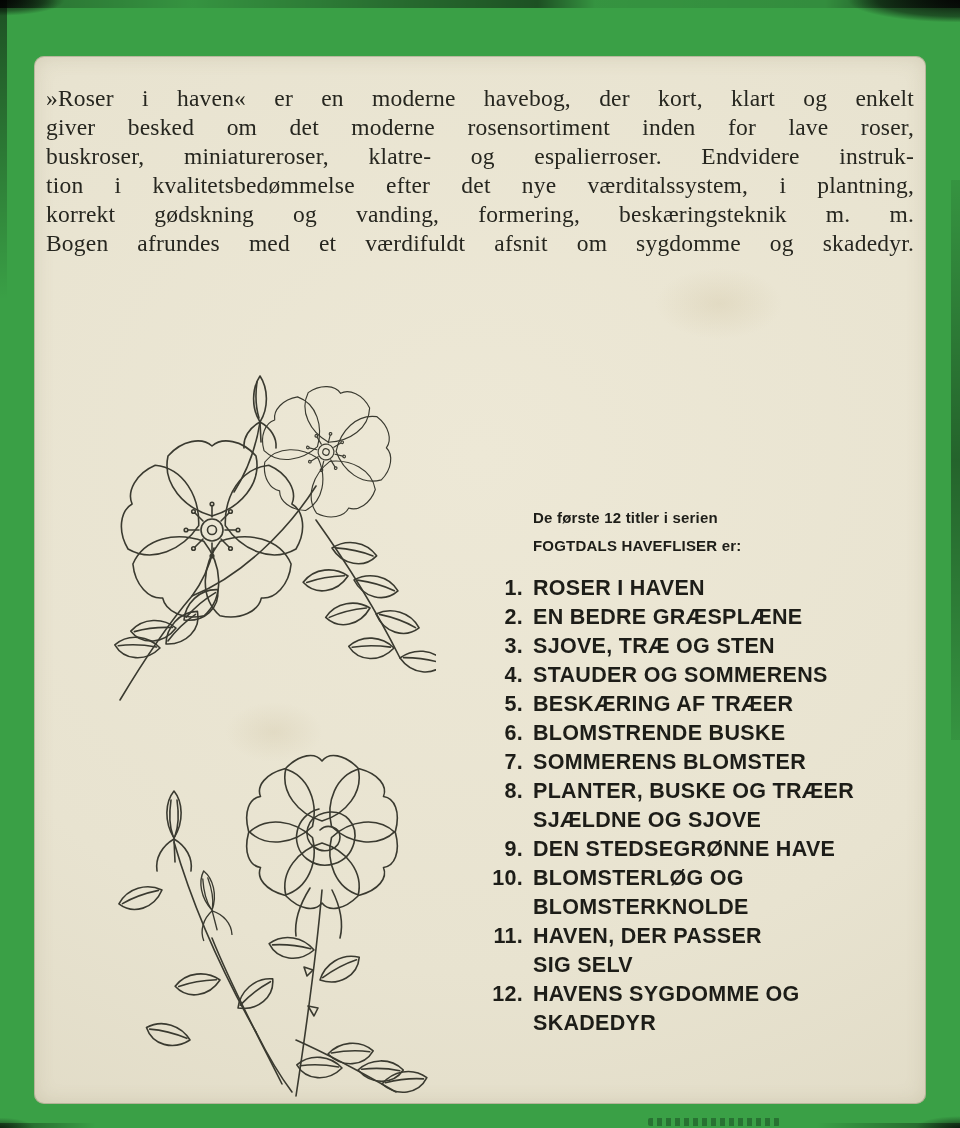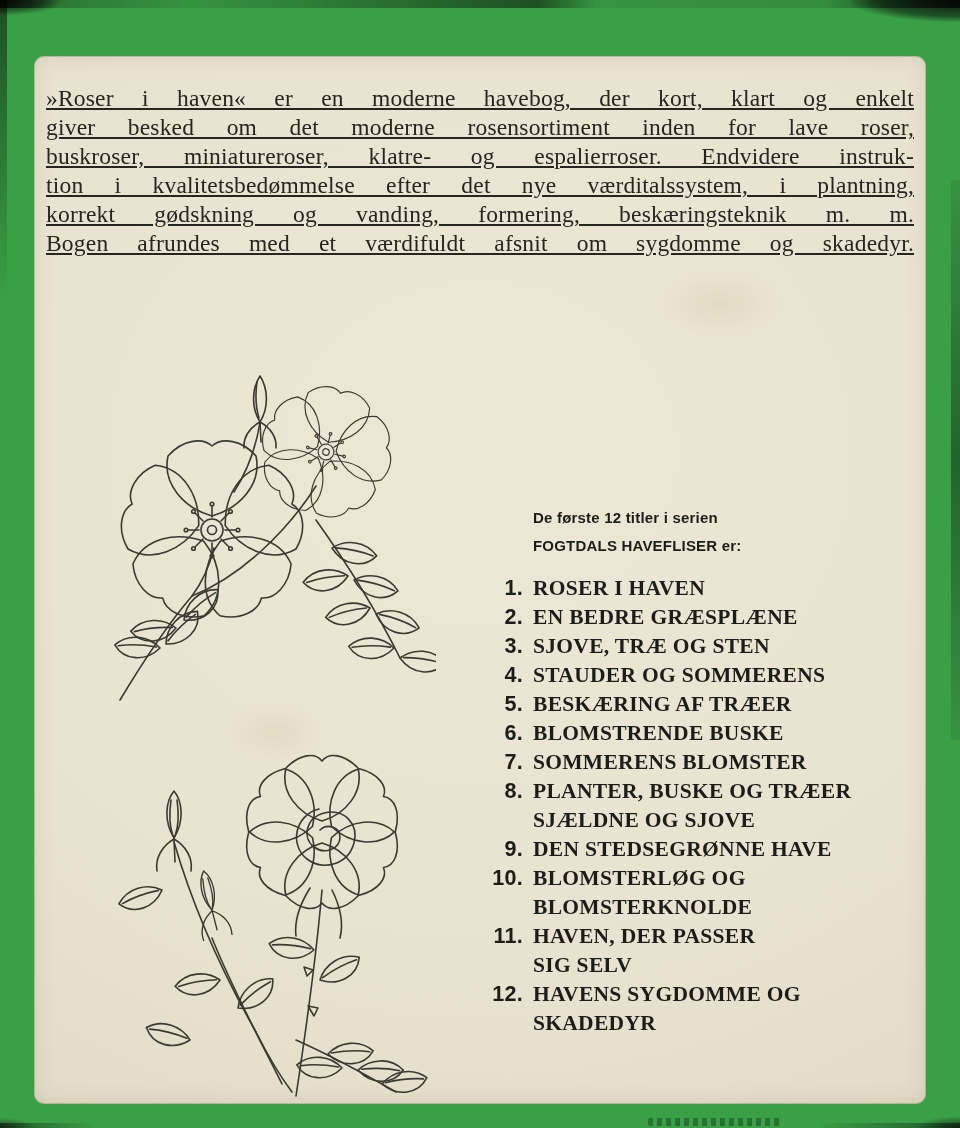--- a/index.html
+++ b/index.html
@@ -14,31 +14,31 @@
     position:absolute; left:34px; top:56px; width:892px; height:1048px;
     background: radial-gradient(120% 90% at 50% 38%, #ede8d6 0%, #e8e3d0 55%, #ddd7c1 100%);
     border-radius:10px;
     box-shadow: inset 0 0 0 1px rgba(90,100,60,.28), inset 0 0 20px rgba(120,110,70,.18);
   }
   
   .paragraph {
     position:absolute; left:12px; top:28px; width:868px;
     font-size:23.5px; line-height:29px; color:#26261f; letter-spacing:.2px;
   }
-  .jline { text-align:justify; text-align-last:justify; text-justify:inter-word;text-decoration:underline; }
+  .jline { text-align:justify; text-align-last:justify; text-justify:inter-word; }
   
   .series {
     position:absolute; left:452px; top:448px; width:438px;
     font-family:"Liberation Sans", sans-serif; color:#1d1d18;
   }
   .series-head { padding-left:47px; font-weight:700; font-size:15px; line-height:28px; letter-spacing:.2px; }
   .series-list { margin-top:14px; font-weight:700; font-size:21.5px; line-height:29px; letter-spacing:.3px; }
   .item { display:flex; }
   .num { width:37px; text-align:right; margin-right:10px; flex:0 0 auto; }
-  .lines { flex:1 1 auto;font-family:Liberation Serif, serif; }
+  .lines { flex:1 1 auto; }
   
   .art { position:absolute; }
   .art svg { display:block; width:100%; height:100%; }
   .art-top { left:30px; top:296px; width:372px; height:352px; }
   .art-bottom { left:36px; top:684px; width:378px; height:360px; }
   
   .stain { position:absolute; border-radius:50%; pointer-events:none; }
   .stain-1 { left:600px; top:200px; width:170px; height:95px;
     background: radial-gradient(closest-side, rgba(180,160,110,.16), transparent 75%); }
   .stain-2 { left:175px; top:636px; width:130px; height:80px;

